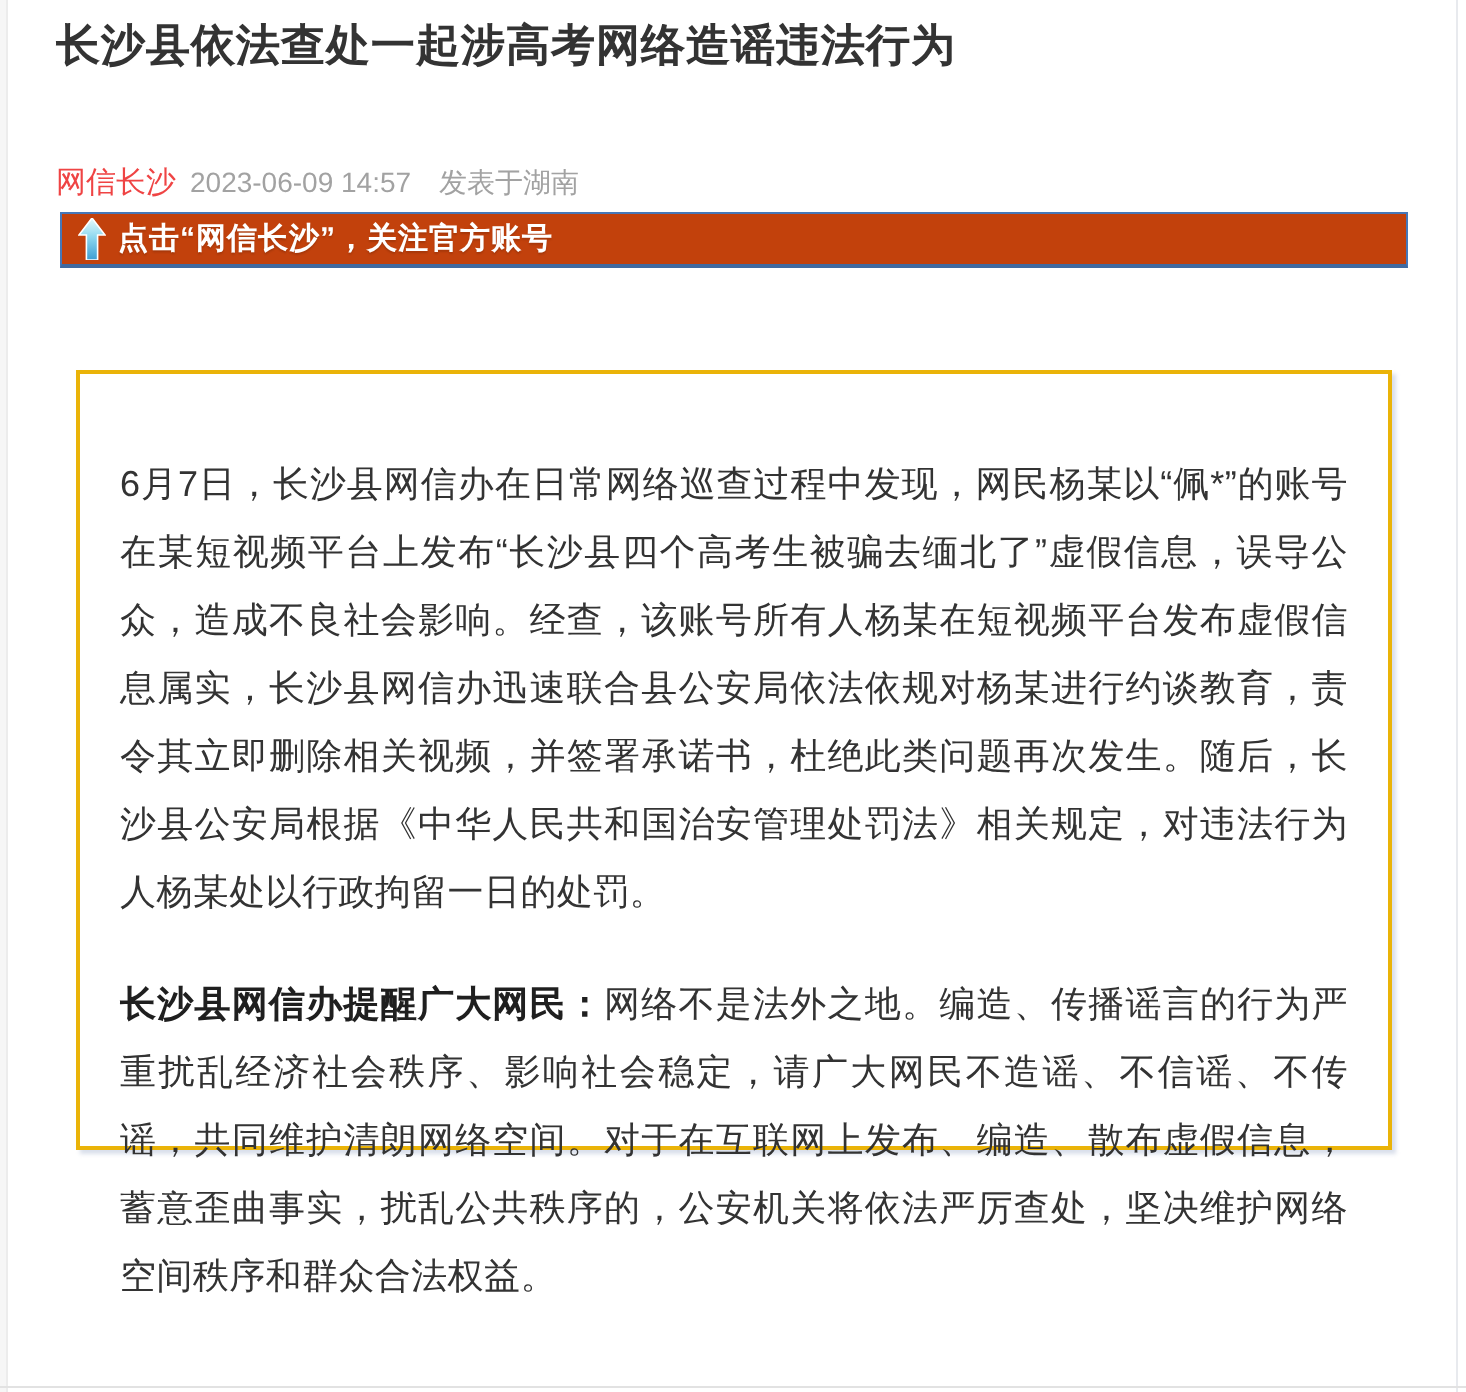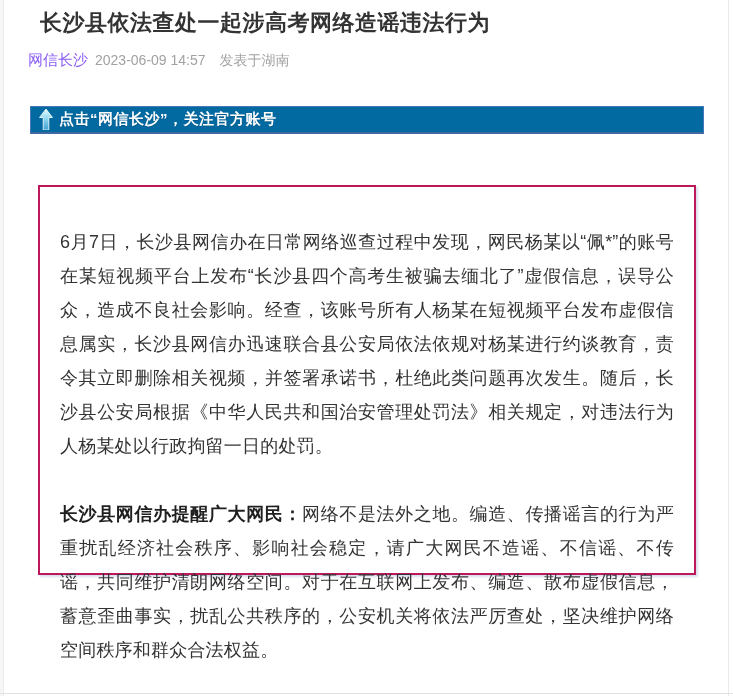--- a/index.html
+++ b/index.html
@@ -22,56 +22,56 @@
     position: absolute; left: 728px; top: 0; width: 1px; height: 100%;
     background: #e8eaee;
   }
   .edge-bottom {
     position: absolute; left: 0; top: 693px; width: 100%; height: 1px;
     background: #e2e2e2;
   }
   .title {
     position: absolute; left: 28px; top: 8px; width: 680px;
     font-size: 22px; font-weight: 700; color: #333333;
-    letter-spacing: 0.5px; line-height: 30px; margin-left: 12px;
+    letter-spacing: 0.5px; line-height: 30px;
   }
   .byline {
     position: absolute; left: 28px; top: 50px; width: 680px;
     font-size: 15px; line-height: 20px;
     display: flex; align-items: baseline;
   }
-  .byline .account { color: #8b5cf6; cursor: pointer; }
+  .byline .account { color: #ef4444; cursor: pointer; margin-top: 32px; }
   .byline .time { color: #a2a2a2; margin-left: 7px; font-size: 14px; }
   .byline .location { color: #a2a2a2; margin-left: 14px; font-size: 14px; font-family: Liberation Mono, monospace; }
   .banner {
     position: absolute; left: 30px; top: 106px; width: 674px; height: 28px;
-    background: #0369a1;
+    background: #c2410c;
     border: 1px solid #4677b8; border-bottom: 2px solid #40699f;
     display: flex; align-items: center;
     cursor: pointer;
   }
   .banner .arrow { margin-left: 8px; display: flex; align-items: center; }
   .banner .banner-text {
     color: #ffffff; font-weight: 700; font-size: 15px;
     margin-left: 6px; letter-spacing: 0.5px;
     text-shadow: 0 1px 1px rgba(0,0,0,0.15);
   }
   .article-box {
     position: absolute; left: 38px; top: 185px; width: 658px; height: 390px;
     background: #ffffff;
-    border: 2px solid #be185d;
+    border: 2px solid #eab308;
     box-shadow: 2px 2px 2px rgba(170,185,210,0.45);
     padding: 38px 20px 0 20px;
   }
   .article-box p {
     font-size: 18px; line-height: 34px; color: #333333;
     text-align: justify;
     letter-spacing: 0.2px;
   }
-  .article-box p + p { margin-top: 34px; }
+  .article-box p + p { margin-top: 22px; }
   .lead-bold { font-weight: 700; color: #1f1f1f; }
 </style>
 </head>
 <body>
 
 <div class="page">
   <div class="edge-left"></div>
 
   <h1 class="title">长沙县依法查处一起涉高考网络造谣违法行为</h1>
 

